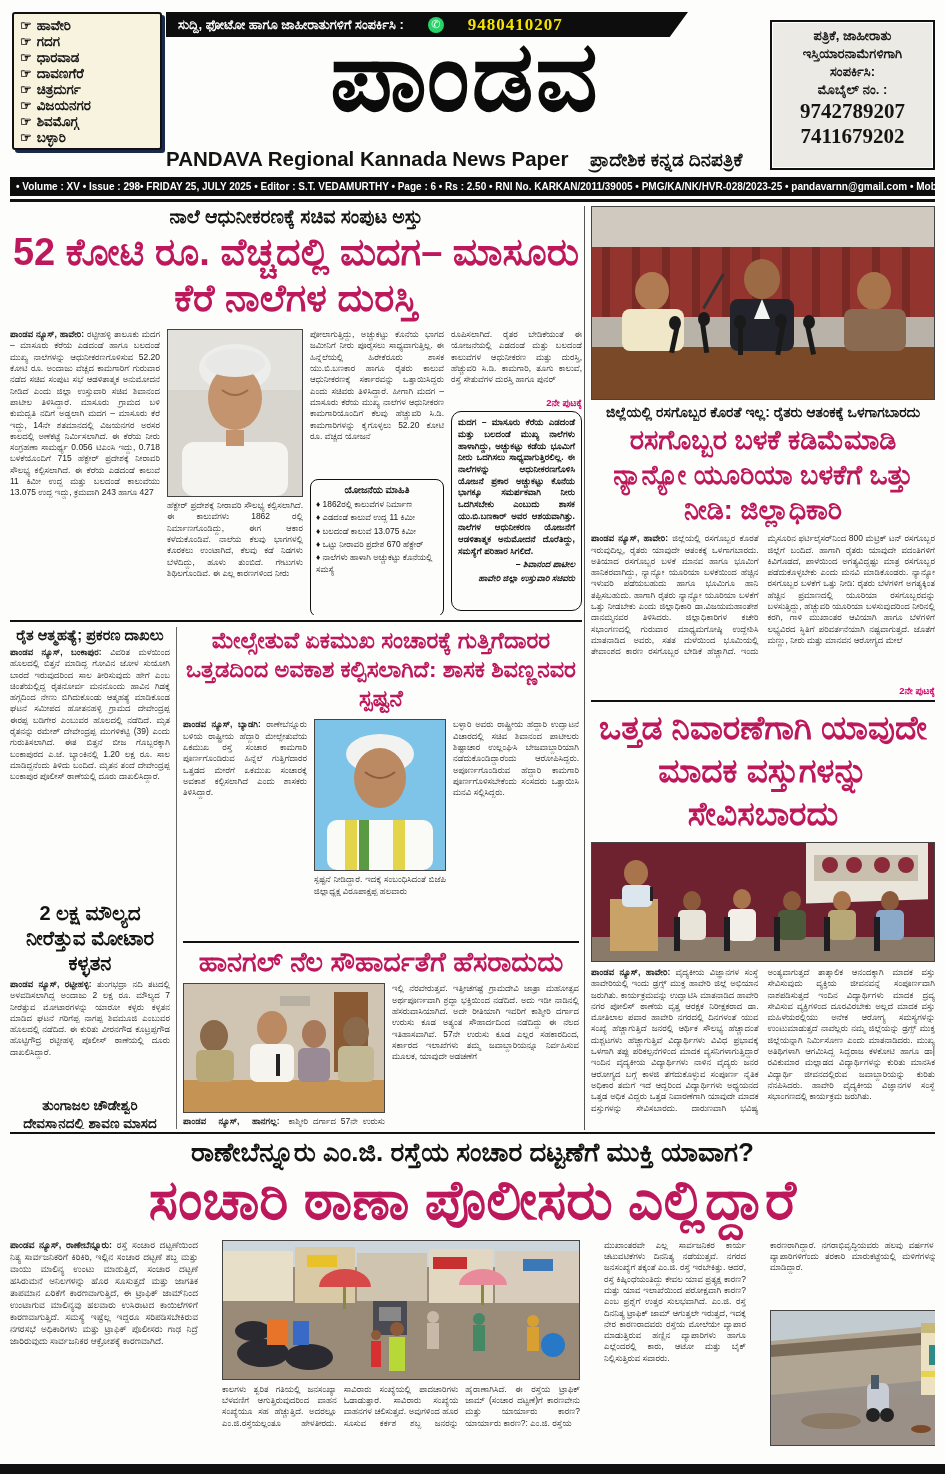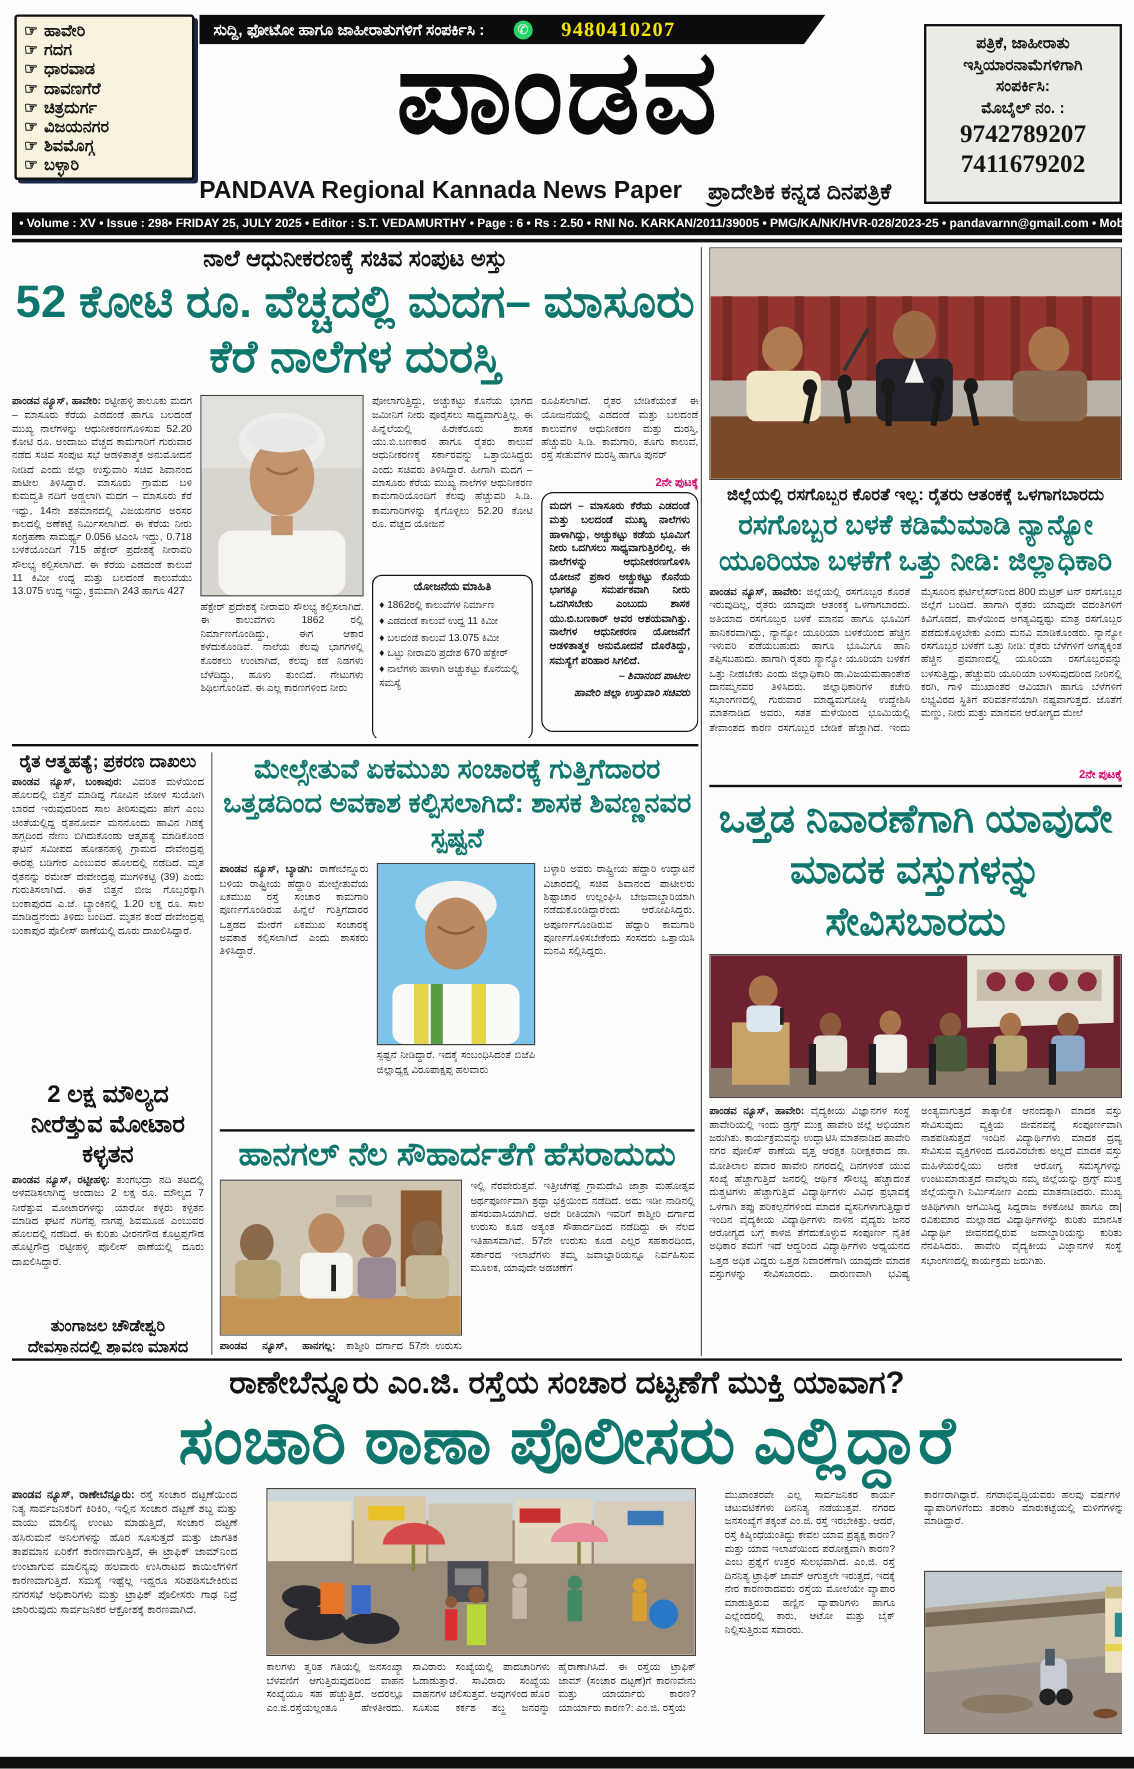--- a/index.html
+++ b/index.html
@@ -24,21 +24,21 @@
   .mast-sub{left:590px;top:149px;width:260px;font-size:18.5px;font-weight:bold;white-space:nowrap;}
   .ad-box{left:770px;top:20px;width:165px;height:150px;background:#eceae5;border:2px solid #111;
           box-shadow:0 0 0 1px #fff inset;text-align:center;padding:5px 2px;box-sizing:border-box;}
   .ad-box .l{font-weight:bold;font-size:13px;line-height:18px;}
   .ad-box .ph{font-weight:bold;font-size:21px;line-height:25px;font-family:"Liberation Serif",serif;}
   .info-bar{left:10px;top:177px;width:925px;height:19px;background:#0d0d0d;color:#fff;font-size:10px;
             display:flex;align-items:center;padding:0 6px;box-sizing:border-box;white-space:nowrap;overflow:hidden;font-weight:bold;}
   .rule{background:#111;}
   
   .kick{font-weight:bold;text-align:center;}
-  .hl{font-weight:900;text-align:center;color:#0f766e;}
+  .hl{font-weight:900;text-align:center;color:#be185d;}
   .body{font-size:8.5px;line-height:1.33;text-align:justify;color:#1c1c1c;overflow:hidden;}
   .byline{font-weight:bold;}
   .cont{color:#d4006e;font-weight:bold;font-size:9.5px;text-align:right;}
   .photo{border:1px solid #444;display:block;}
   .ibox{border:1.5px solid #111;border-radius:8px;padding:4px 5px;font-size:8.4px;line-height:1.35;overflow:hidden;}
   .ibox .t{font-weight:bold;text-align:center;font-size:9.5px;margin-bottom:2px;}
   .ibox .it{margin-bottom:2px;}
   .qbox{border:1.5px solid #111;border-radius:10px;padding:5px 6px;font-size:8.6px;line-height:1.36;
         font-weight:600;text-align:justify;overflow:hidden;}
   .qbox .att{text-align:right;font-weight:bold;margin-top:2px;font-style:italic;}
@@ -258,21 +258,21 @@
           <rect x="216" y="118" width="5" height="30" transform="rotate(-12 218 133)"></rect>
           <ellipse cx="83" cy="116" rx="6" ry="7"></ellipse>
           <ellipse cx="112" cy="112" rx="6" ry="7"></ellipse>
           <ellipse cx="148" cy="115" rx="6" ry="7"></ellipse>
           <ellipse cx="189" cy="114" rx="6" ry="7"></ellipse>
           <ellipse cx="217" cy="115" rx="6" ry="7"></ellipse>
         </g>
       <rect x="120" y="64" width="3" height="40" fill="#333" transform="rotate(30 121 84)"></rect>
     </svg>
     <div class="kick" style="font-size:14px;margin-top:4px;white-space:nowrap;overflow:hidden;">ಜಿಲ್ಲೆಯಲ್ಲಿ ರಸಗೊಬ್ಬರ ಕೊರತೆ ಇಲ್ಲ: ರೈತರು ಆತಂಕಕ್ಕೆ ಒಳಗಾಗಬಾರದು</div>
-    <div class="hl" style="font-size:23px;line-height:1.3;margin-top:2px;">ರಸಗೊಬ್ಬರ ಬಳಕೆ ಕಡಿಮೆಮಾಡಿ ನ್ಯಾನ್ಯೋ ಯೂರಿಯಾ ಬಳಕೆಗೆ ಒತ್ತು ನೀಡಿ: ಜಿಲ್ಲಾಧಿಕಾರಿ</div>
+    <div class="hl" style="font-size:27px;line-height:1.3;margin-top:2px;">ರಸಗೊಬ್ಬರ ಬಳಕೆ ಕಡಿಮೆಮಾಡಿ ನ್ಯಾನ್ಯೋ ಯೂರಿಯಾ ಬಳಕೆಗೆ ಒತ್ತು ನೀಡಿ: ಜಿಲ್ಲಾಧಿಕಾರಿ</div>
     <div class="body cols2" style="margin-top:5px;height:152px;">
       <span class="byline">ಪಾಂಡವ ನ್ಯೂಸ್, ಹಾವೇರಿ: </span><span>ಜಿಲ್ಲೆಯಲ್ಲಿ ರಸಗೊಬ್ಬರ ಕೊರತೆ ಇರುವುದಿಲ್ಲ, ರೈತರು ಯಾವುದೇ ಆತಂಕಕ್ಕೆ ಒಳಗಾಗಬಾರದು. ಅತಿಯಾದ ರಸಗೊಬ್ಬರ ಬಳಕೆ ಮಾನವ ಹಾಗೂ ಭೂಮಿಗೆ ಹಾನಿಕರವಾಗಿದ್ದು, ನ್ಯಾನ್ಯೋ ಯೂರಿಯಾ ಬಳಕೆಯಿಂದ ಹೆಚ್ಚಿನ ಇಳುವರಿ ಪಡೆಯಬಹುದು ಹಾಗೂ ಭೂಮಿಗೂ ಹಾನಿ ತಪ್ಪಿಸಬಹುದು. ಹಾಗಾಗಿ ರೈತರು ನ್ಯಾನ್ಯೋ ಯೂರಿಯಾ ಬಳಕೆಗೆ ಒತ್ತು ನೀಡಬೇಕು ಎಂದು ಜಿಲ್ಲಾಧಿಕಾರಿ ಡಾ.ವಿಜಯಮಹಾಂತೇಶ ದಾನಮ್ಮನವರ ತಿಳಿಸಿದರು. ಜಿಲ್ಲಾಧಿಕಾರಿಗಳ ಕಚೇರಿ ಸಭಾಂಗಣದಲ್ಲಿ ಗುರುವಾರ ಮಾಧ್ಯಮಗೋಷ್ಠಿ ಉದ್ದೇಶಿಸಿ ಮಾತನಾಡಿದ ಅವರು, ಸತತ ಮಳೆಯಿಂದ ಭೂಮಿಯಲ್ಲಿ ತೇವಾಂಶದ ಕಾರಣ ರಸಗೊಬ್ಬರ ಬೇಡಿಕೆ ಹೆಚ್ಚಾಗಿದೆ. ಇಂದು ಮೈಸೂರಿನ ಫರ್ಟಿಲೈಸರ್‌ನಿಂದ 800 ಮೆಟ್ರಿಕ್ ಟನ್ ರಸಗೊಬ್ಬರ ಜಿಲ್ಲೆಗೆ ಬಂದಿದೆ. ಹಾಗಾಗಿ ರೈತರು ಯಾವುದೇ ವದಂತಿಗಳಿಗೆ ಕಿವಿಗೊಡದೆ, ಪಾಳೆಯಿಂದ ಅಗತ್ಯವಿದ್ದಷ್ಟು ಮಾತ್ರ ರಸಗೊಬ್ಬರ ಪಡೆದುಕೊಳ್ಳಬೇಕು ಎಂದು ಮನವಿ ಮಾಡಿಕೊಂಡರು. ನ್ಯಾನ್ಯೋ ರಸಗೊಬ್ಬರ ಬಳಕೆಗೆ ಒತ್ತು ನೀಡಿ: ರೈತರು ಬೆಳೆಗಳಿಗೆ ಅಗತ್ಯಕ್ಕಿಂತ ಹೆಚ್ಚಿನ ಪ್ರಮಾಣದಲ್ಲಿ ಯೂರಿಯಾ ರಸಗೊಬ್ಬರವನ್ನು ಬಳಸುತ್ತಿದ್ದು, ಹೆಚ್ಚುವರಿ ಯೂರಿಯಾ ಬಳಸುವುದರಿಂದ ನೀರಿನಲ್ಲಿ ಕರಗಿ, ಗಾಳಿ ಮುಖಾಂತರ ಆವಿಯಾಗಿ ಹಾಗೂ ಬೆಳೆಗಳಿಗೆ ಲಭ್ಯವಿರದ ಸ್ಥಿತಿಗೆ ಪರಿವರ್ತನೆಯಾಗಿ ನಷ್ಟವಾಗುತ್ತದೆ. ಜೊತೆಗೆ ಮಣ್ಣು, ನೀರು ಮತ್ತು ಮಾನವನ ಆರೋಗ್ಯದ ಮೇಲೆ</span>
     </div>
     <div class="cont">2ನೇ ಪುಟಕ್ಕೆ</div>
     <div class="rule" style="width:100%;height:2px;margin-top:3px;"></div>
 
     <div class="hl" style="font-size:33px;line-height:1.3;margin-top:5px;">ಒತ್ತಡ ನಿವಾರಣೆಗಾಗಿ ಯಾವುದೇ ಮಾದಕ ವಸ್ತುಗಳನ್ನು ಸೇವಿಸಬಾರದು</div>
     <div style="margin-top:6px;">
       <svg class="photo" width="342" height="118" viewBox="0 0 342 118">
         <rect width="342" height="118" fill="#6e2230"></rect>

